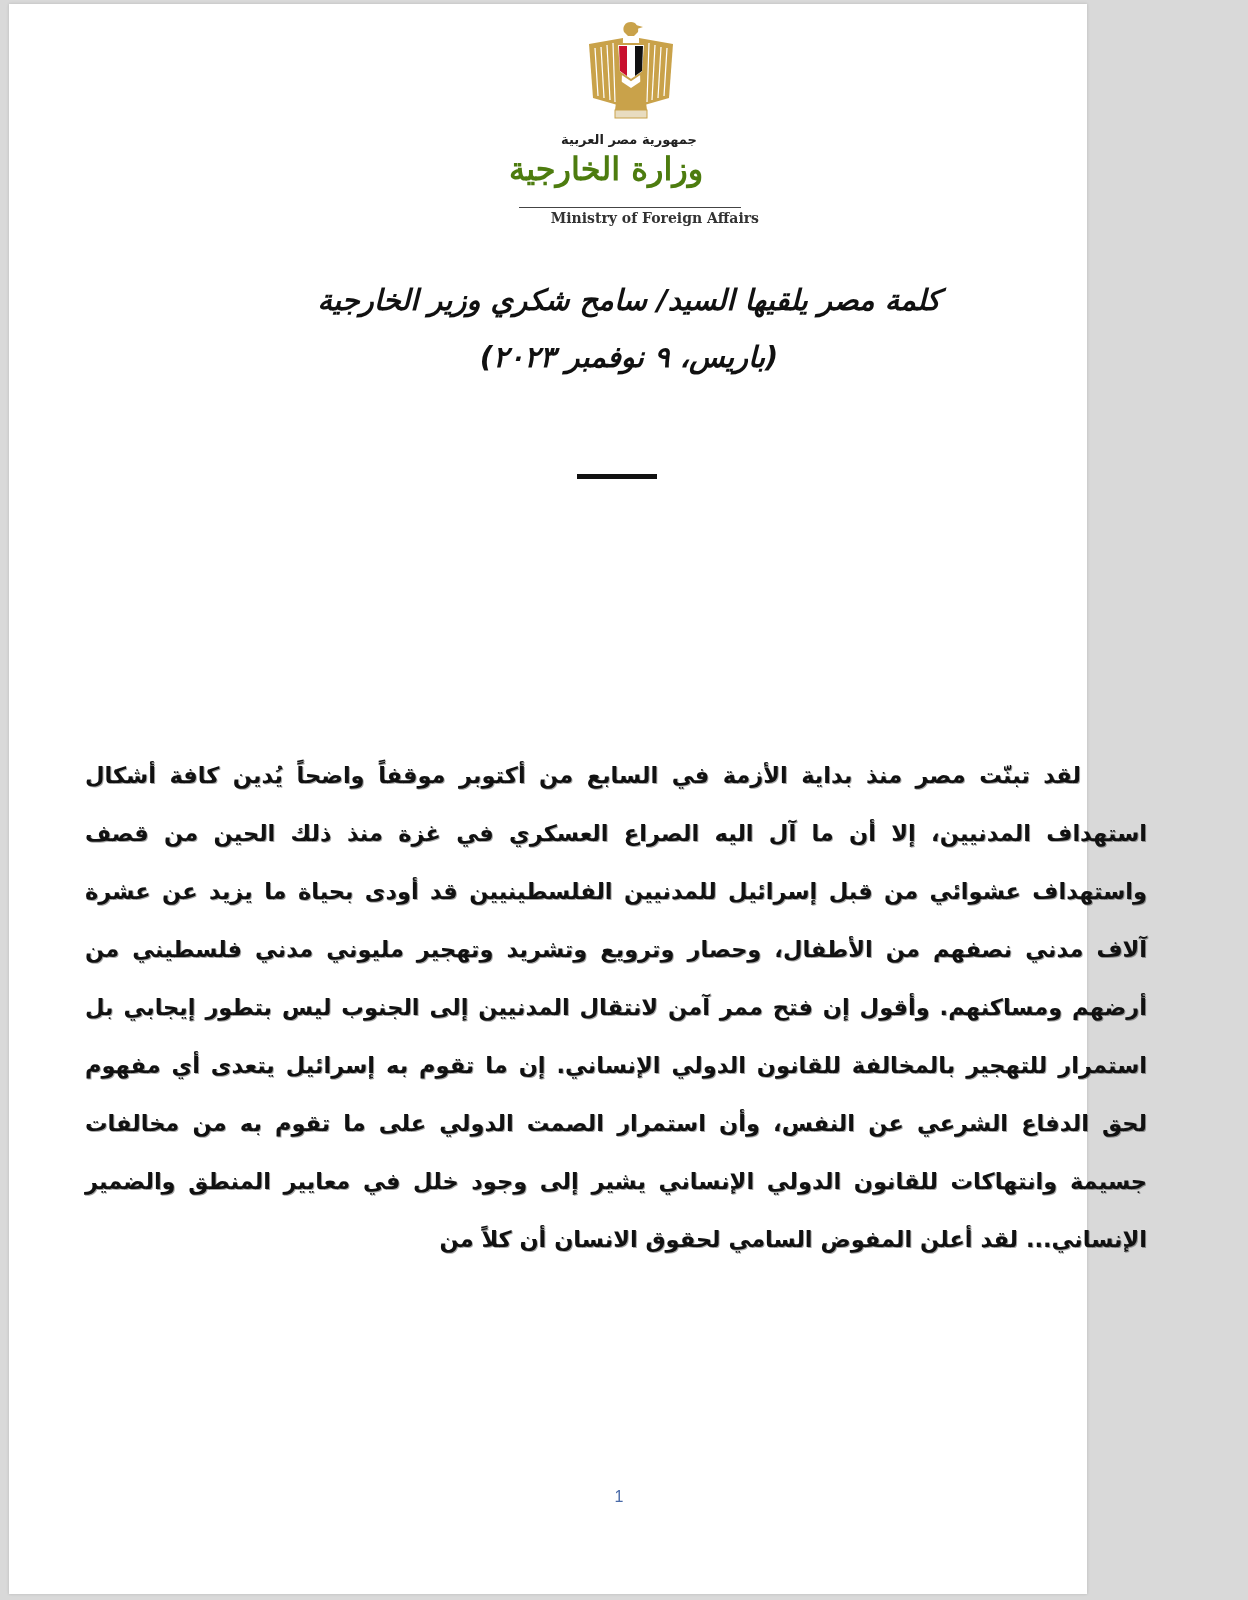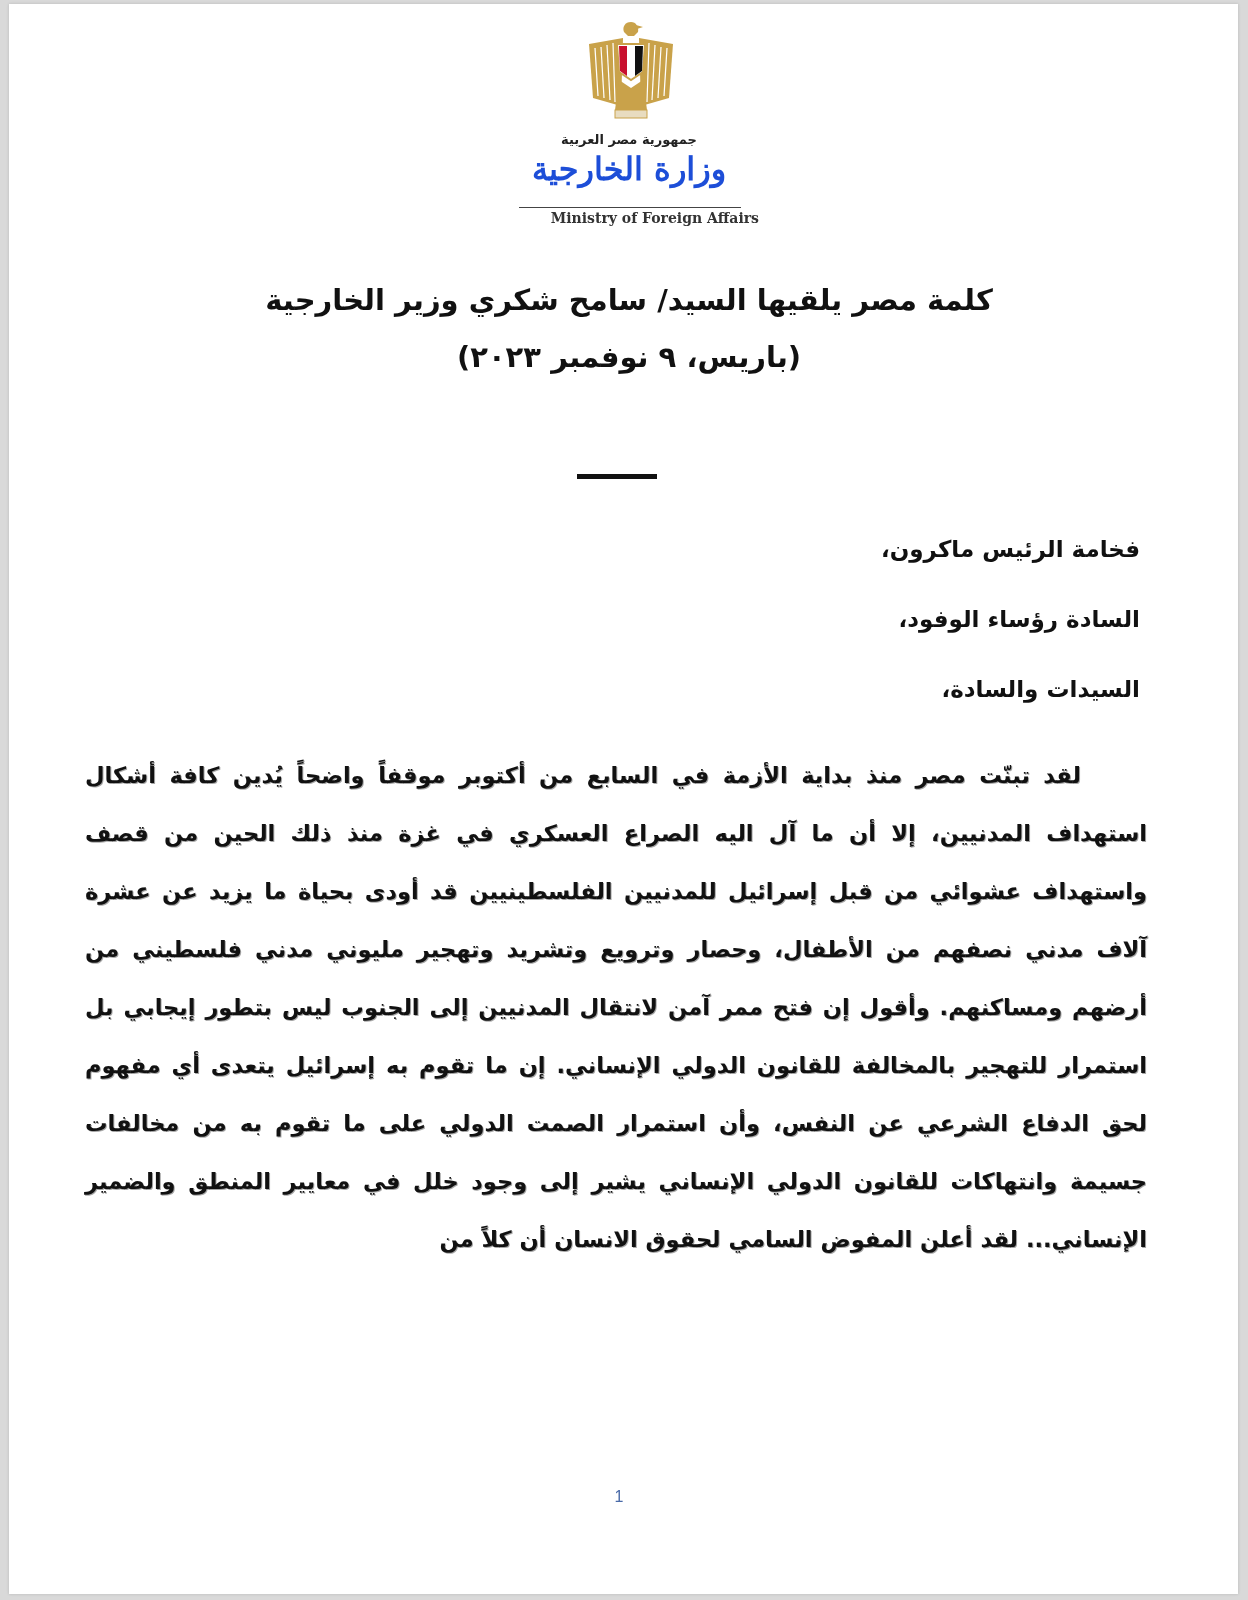--- a/index.html
+++ b/index.html
@@ -6,21 +6,21 @@
     body {
       width: 1248px; height: 1600px;
       background: #d9d9d9;
       position: relative;
       overflow: hidden;
       font-family: "DejaVu Sans", "Liberation Sans", sans-serif;
     }
     .page {
       position: absolute;
       left: 9px; top: 4px;
-      width: 1229px; height: 1590px;
+      width: 1078px; height: 1590px;
       background: #ffffff;
       box-shadow: 0 0 3px rgba(0,0,0,0.15);
     }
     .emblem {
       position: absolute;
       left: 572px; top: 14px;
       width: 100px; height: 110px;
     }
     .arabic-small {
       position: absolute;
@@ -29,25 +29,25 @@
       text-align: center;
       font-size: 13px;
       font-weight: bold;
       color: #222;
       direction: rtl;
     }
     .arabic-ministry {
       position: absolute;
       left: 500px; top: 146px;
       width: 240px;
-      text-align: center;
+      text-align: left;
       font-family: "DejaVu Serif", serif;
       font-size: 32px;
       font-weight: bold;
-      color: #1d4ed8;
+      color: #4d7c0f;
       direction: rtl;
       letter-spacing: 1px;
     }
     .logo-rule {
       position: absolute;
       left: 510px; top: 203px;
       width: 222px; height: 1px;
       background: #444;
     }
     .english-ministry {
@@ -64,20 +64,21 @@
       position: absolute;
       left: 200px; top: 268px;
       width: 840px;
       text-align: center;
       direction: rtl;
       font-family: "DejaVu Sans", sans-serif;
       font-weight: bold;
       font-size: 29px;
       color: #111;
       line-height: 57px;
+      font-style: italic;
     }
     .title-line { display: block; }
     .title-rule {
       position: absolute;
       left: 568px; top: 470px;
       width: 80px; height: 5px;
       background: #111;
     }
     .salutations {
       position: absolute;
@@ -151,24 +152,19 @@
   <div class="arabic-ministry">وزارة الخارجية</div>
   <div class="logo-rule"></div>
   <div class="english-ministry">Ministry of Foreign Affairs</div>
 
   <div class="title-block">
     <span class="title-line">كلمة مصر يلقيها السيد/ سامح شكري وزير الخارجية</span>
     <span class="title-line">(باريس، ٩ نوفمبر ٢٠٢٣)</span>
   </div>
   <div class="title-rule"></div>
 
-  <div class="salutations">
-    <span class="salutation-line">فخامة الرئيس ماكرون،</span>
-    <span class="salutation-line">السادة رؤساء الوفود،</span>
-    <span class="salutation-line">السيدات والسادة،</span>
-  </div>
 
   <div class="body-text">
     <p>لقد تبنّت مصر منذ بداية الأزمة في السابع من أكتوبر موقفاً واضحاً يُدين كافة أشكال استهداف المدنيين، إلا أن ما آل اليه الصراع العسكري في غزة منذ ذلك الحين من قصف واستهداف عشوائي من قبل إسرائيل للمدنيين الفلسطينيين قد أودى بحياة ما يزيد عن عشرة آلاف مدني نصفهم من الأطفال، وحصار وترويع وتشريد وتهجير مليوني مدني فلسطيني من أرضهم ومساكنهم. وأقول إن فتح ممر آمن لانتقال المدنيين إلى الجنوب ليس بتطور إيجابي بل استمرار للتهجير بالمخالفة للقانون الدولي الإنساني. إن ما تقوم به إسرائيل يتعدى أي مفهوم لحق الدفاع الشرعي عن النفس، وأن استمرار الصمت الدولي على ما تقوم به من مخالفات جسيمة وانتهاكات للقانون الدولي الإنساني يشير إلى وجود خلل في معايير المنطق والضمير الإنساني... لقد أعلن المفوض السامي لحقوق الانسان أن كلاً من</p>
   </div>
 
   <div class="page-number">1</div>
 </div>
 
 </body></html>

